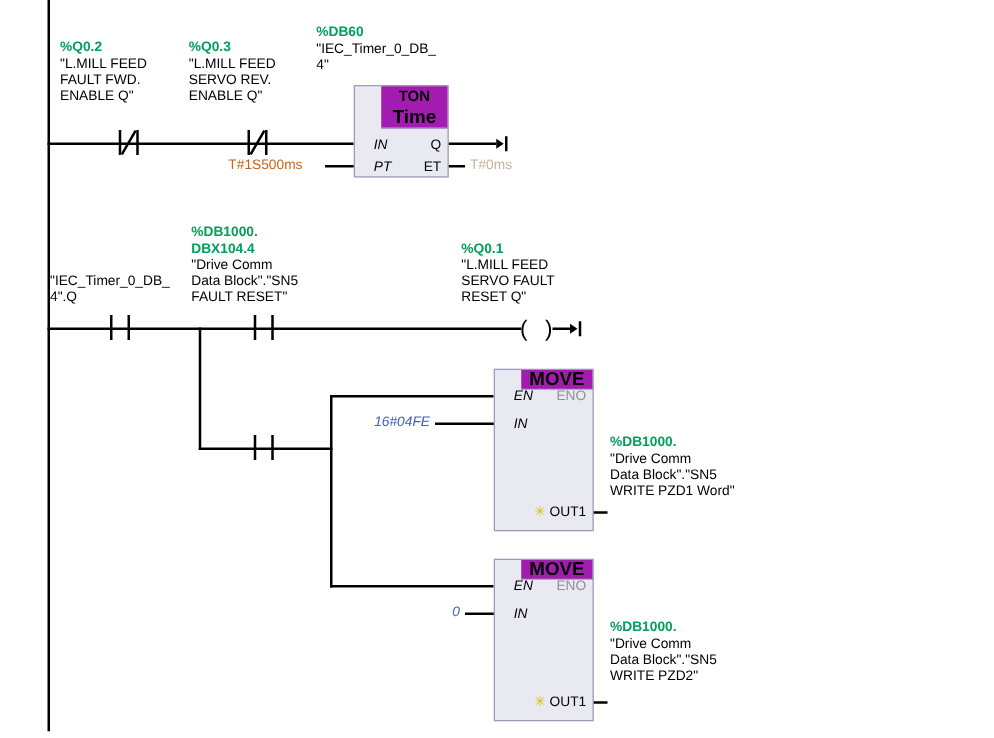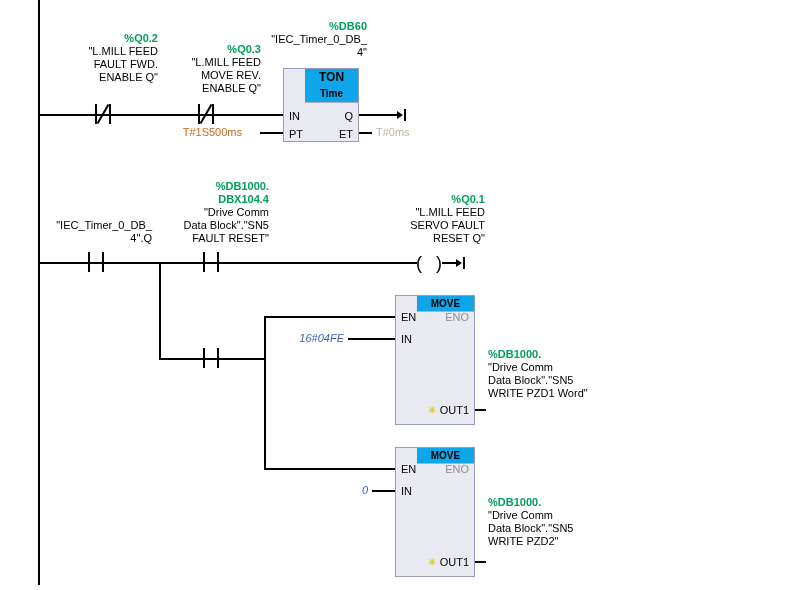--- a/index.html
+++ b/index.html
@@ -13,35 +13,35 @@
   .wire.v { width:2px; }
 
   .contact { position:absolute; width:16px; height:20px; }
   .contact .bar { position:absolute; top:0; width:2px; height:20px; background:#000; }
   .contact .bar.l { left:0; }
   .contact .bar.r { right:0; }
   .contact .slash { position:absolute; left:-3px; top:9px; width:22px; height:2px; background:#000; transform:rotate(-60deg); }
 
   .coil { position:absolute; width:26px; height:20px; display:flex; justify-content:space-between; font-size:18px; line-height:20px; font-weight:400; }
 
-  .label { position:absolute; text-align:right; line-height:13px; font-size:11px; }
+  .label { position:absolute; text-align:left; line-height:13px; font-size:11px; }
   .label.left { text-align:left; }
   .label.right { text-align:right; }
   .addr { color:#00A05A; font-weight:bold; }
   .name { color:#000; }
   .val-time { color:#C8651B; }
   .val-num  { color:#4060C0;font-style:italic; }
   .val-faded { color:#C2B49C; }
 
   .block { position:absolute; background:#E9E9F2; border:1px solid #9A9ABB; }
-  .block-header { background:#0ea5e9; border-bottom:1px solid #ADADC8; text-align:center; overflow:hidden;margin-left:21px; }
+  .block-header { background:#a21caf; border-bottom:1px solid #ADADC8; text-align:center; overflow:hidden;margin-left:21px; }
   .bh-title { font-size:12px; font-weight:bold; line-height:17px; }
-  .bh-sub { font-size:10px; font-weight:bold; line-height:15px; }
+  .bh-sub { font-size:15px; font-weight:bold; line-height:15px; }
   .pin { position:absolute; font-size:11px; line-height:13px; }
-  .pin.pl { left:5px; }
+  .pin.pl { left:15px;font-style:italic; }
   .pin.pr { right:5px; }
   .pin.gray { color:#909090; }
   .outrow { position:absolute; right:5px; display:flex; align-items:center; gap:3px; line-height:13px; }
   .star { color:#D6C300; font-size:11px; }
 
   .endmark { position:absolute; display:flex; align-items:center; height:12px; }
   .endmark .tri { width:0; height:0; border-left:6px solid #000; border-top:4px solid transparent; border-bottom:4px solid transparent; }
   .endmark .embar { width:2px; height:12px; background:#000; margin-left:1px; }
 </style>
 </head>
@@ -59,24 +59,24 @@
     <div class="name">FAULT FWD.</div>
     <div class="name">ENABLE Q"</div>
   </div>
 
   <div class="contact" style="left:95px;top:104px">
     <div class="bar l"></div>
     <div class="bar r"></div>
     <div class="slash"></div>
   </div>
 
-  <div class="label" style="left:151px;top:43px;width:110px">
+  <div class="label" style="left:151px;top:32px;width:110px">
     <div class="addr">%Q0.3</div>
     <div class="name">"L.MILL FEED</div>
-    <div class="name">MOVE REV.</div>
+    <div class="name">SERVO REV.</div>
     <div class="name">ENABLE Q"</div>
   </div>
 
   <div class="contact" style="left:198px;top:104px">
     <div class="bar l"></div>
     <div class="bar r"></div>
     <div class="slash"></div>
   </div>
 
   <div class="label" style="left:253px;top:20px;width:114px">

